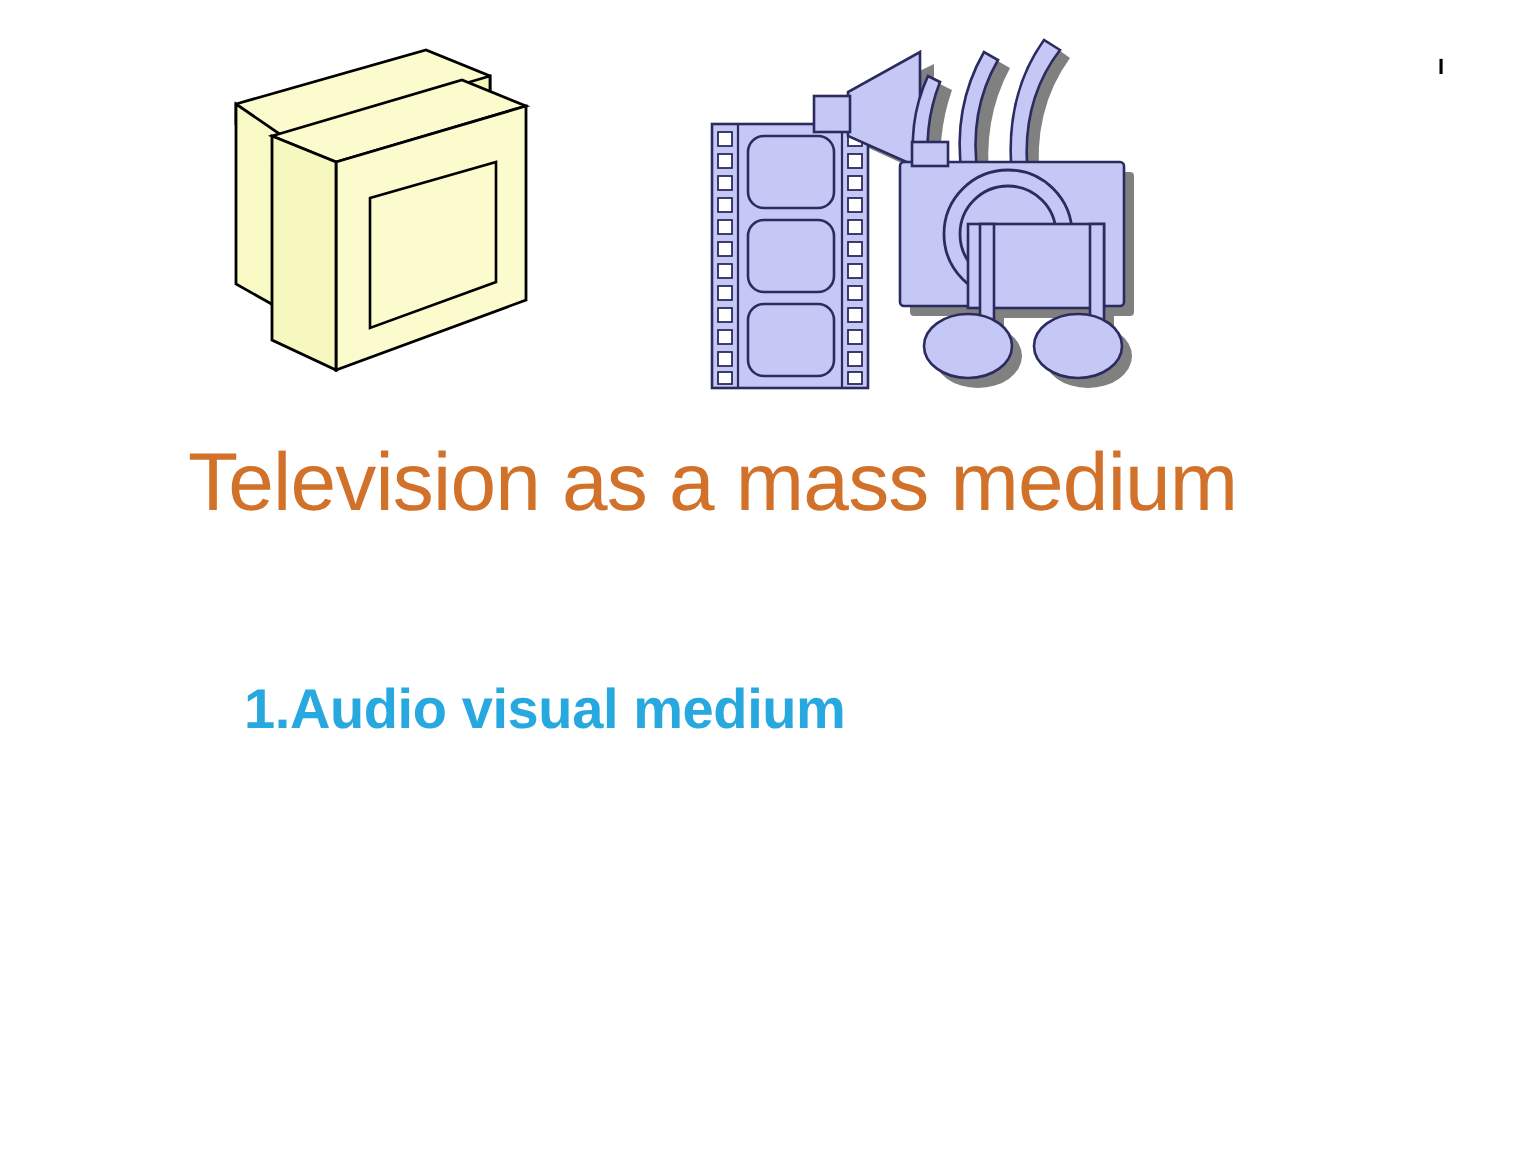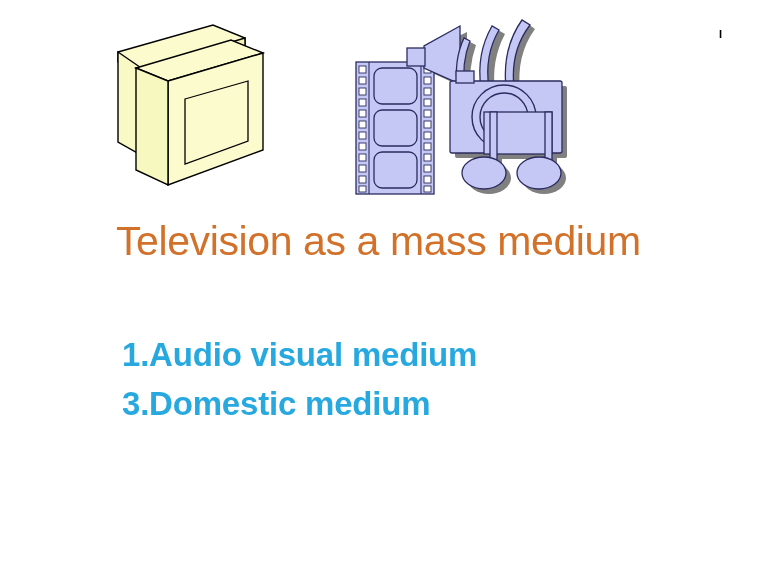--- a/index.html
+++ b/index.html
@@ -57,21 +57,21 @@
     color: #000000;
     letter-spacing: -1px;
     word-break: break-all;
     overflow: hidden;
     text-align: center;
   }
 
   
   #title {
     position: absolute;
-    left: 116px;
+    left: 94px;
     top: 216px;
     width: 600px;
     font-family: "Liberation Sans", sans-serif;
     font-size: 41px;
     line-height: 50px;
     font-weight: 400;
     color: #D2722A;
     white-space: nowrap;
     letter-spacing: -0.4px;
   }
@@ -81,21 +81,21 @@
     position: absolute;
     left: 122px;
     top: 330px;
     width: 560px;
     list-style: none;
     margin: 0;
     padding: 0;
   }
   #bullet-list li {
     font-family: "Liberation Sans", sans-serif;
-    font-size: 33px;
+    font-size: 28px;
     line-height: 49px;
     font-weight: bold;
     color: #27A9E0;
     white-space: nowrap;
     letter-spacing: -0.2px;
   }
 </style>
 </head>
 <body>
 
@@ -210,16 +210,15 @@
     </div>
 
     <div class="corner-glyph">I</div>
 
   </div>
 
   <div id="title">Television as a mass medium</div>
 
   <ol id="bullet-list">
     <li>1.Audio visual medium</li>
-    <li>3.Domestic medium</li>
   </ol>
 
 </div>
 
 </body></html>

